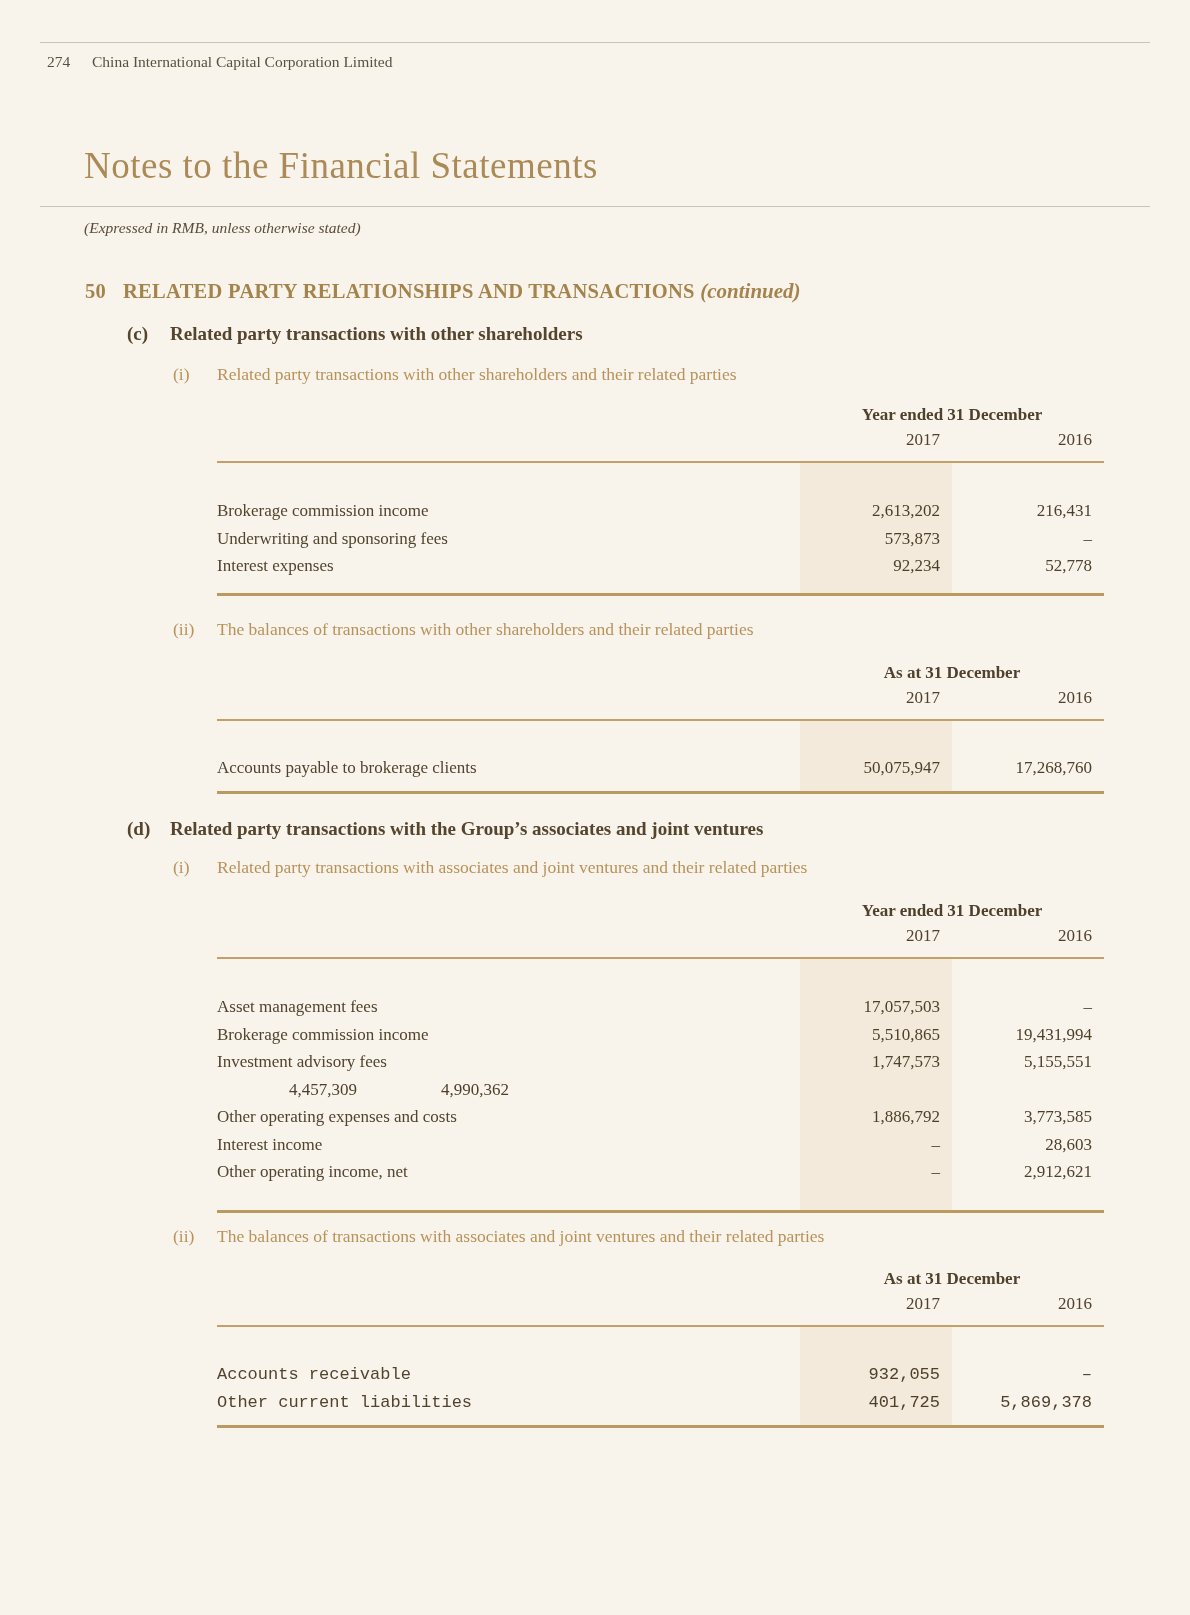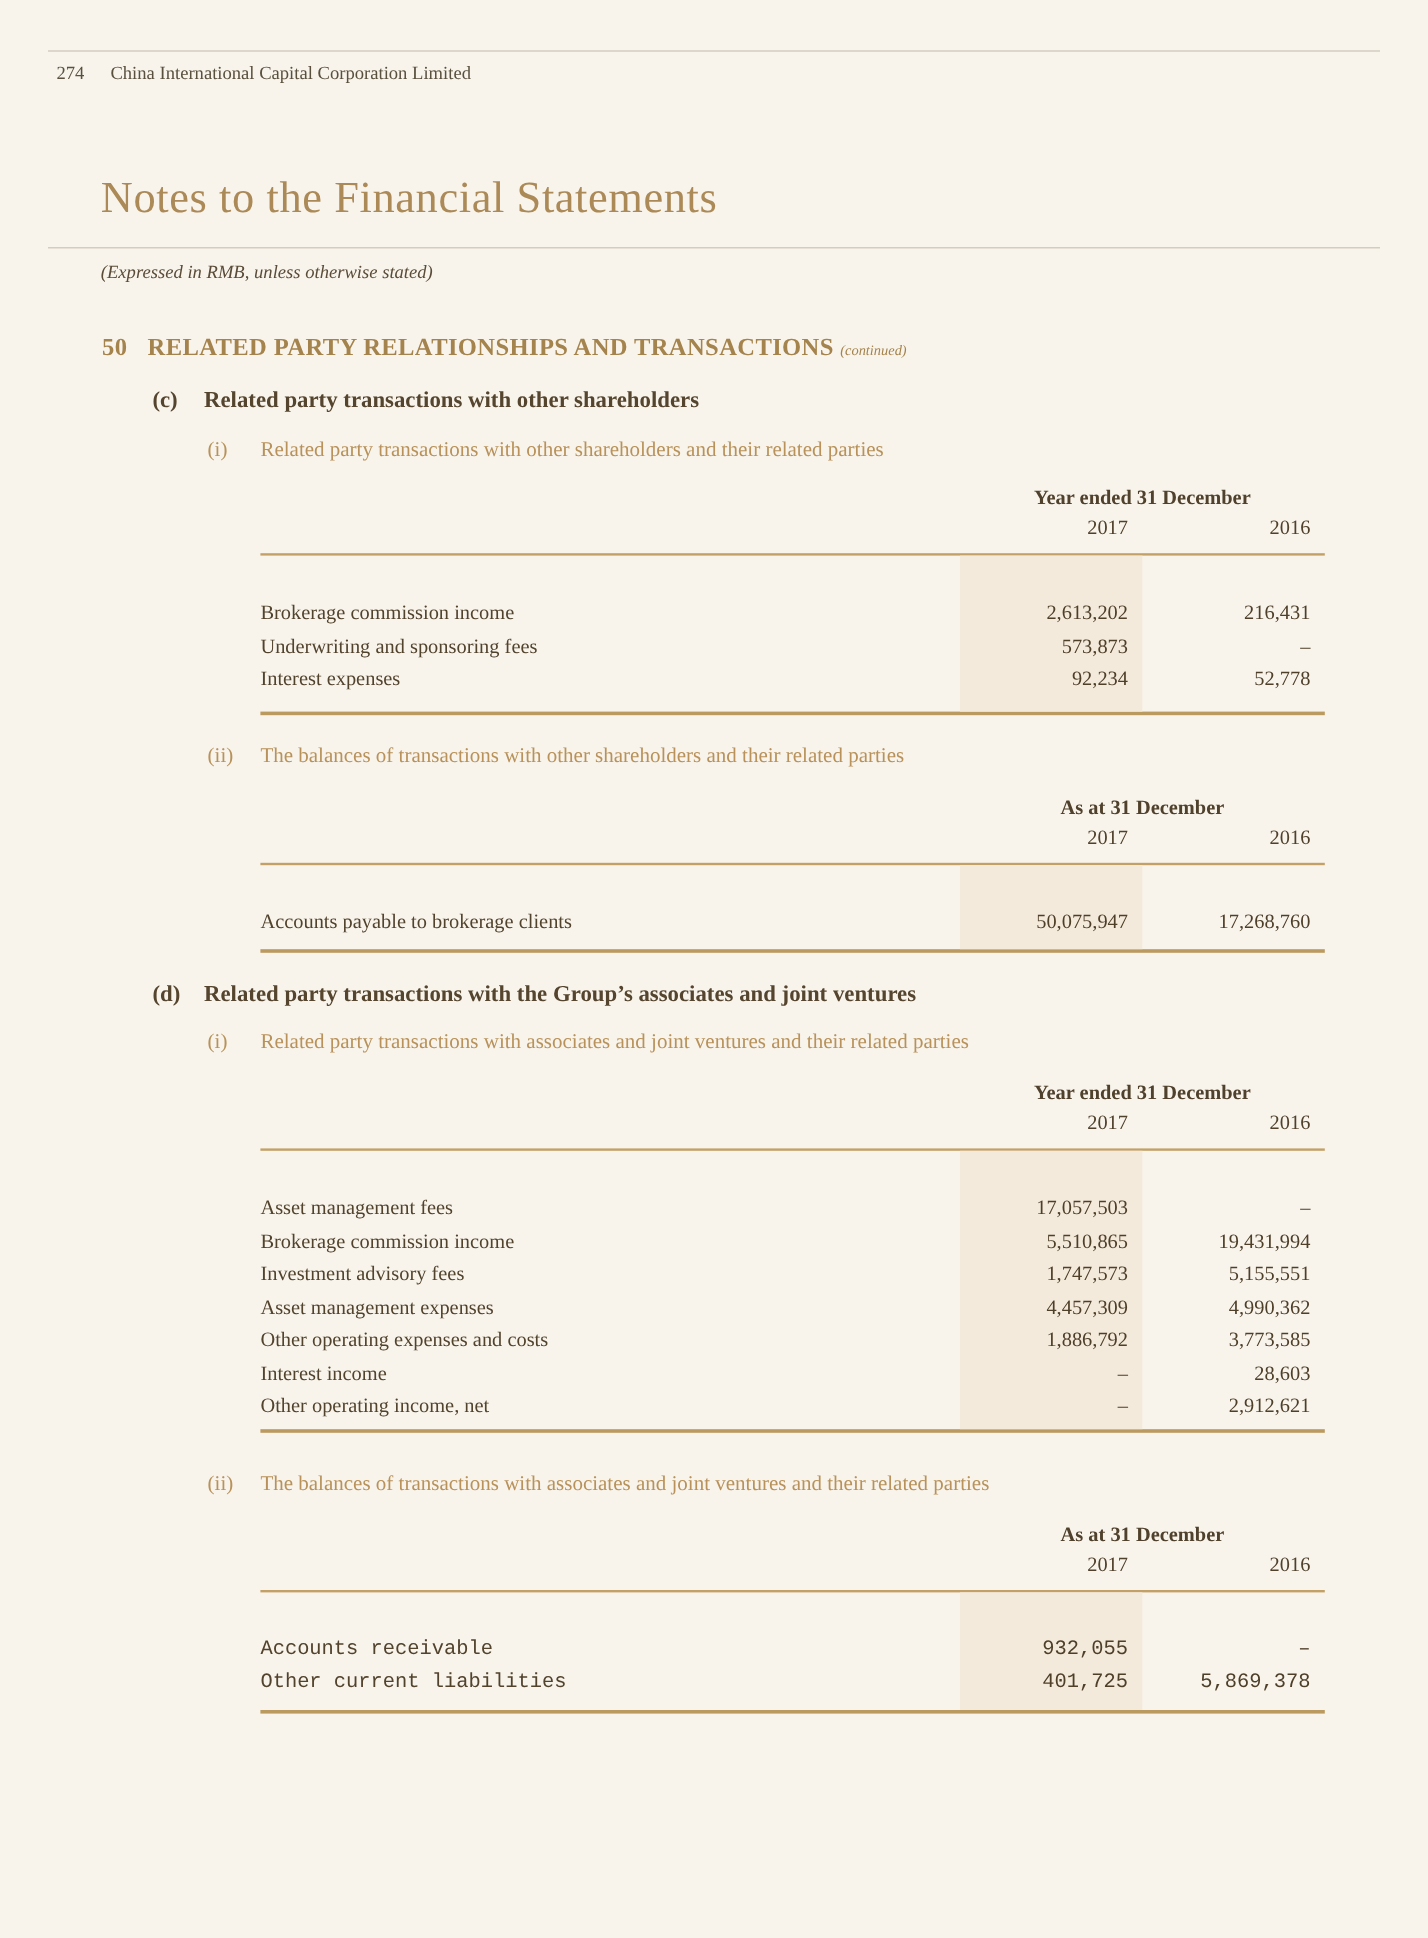--- a/index.html
+++ b/index.html
@@ -27,21 +27,21 @@
     position:absolute; top:144px; left:84px;
     font-size:37px; color:#AC8A57; letter-spacing:0.5px; font-weight:400;
   }
   .rmb-note {
     position:absolute; top:219px; left:84px;
     font-size:15.5px; font-style:italic; color:#5A4C38;
   }
 
   .section-head { position:absolute; top:279px; left:85px; font-size:20.5px; color:#A5834C; font-weight:700; letter-spacing:0.3px; }
   .section-head .sec-no { display:inline-block; width:38px; font-weight:700; }
-  .section-head .continued { font-weight:400; font-style:italic; font-size:12px; letter-spacing:0; }
+  .section-head .continued { font-weight:700; font-style:italic; font-size:21px; letter-spacing:0; }
 
   .sub-c { position:absolute; left:127px; font-size:19px; font-weight:700; color:#55452E; }
   .sub-c .lbl { display:inline-block; width:43px; font-weight:700; }
   .sub-c.pos-c { top:323px; }
   .sub-c.pos-d { top:818px; }
 
   .sub-i { position:absolute; left:173px; font-size:17.5px; color:#B8925A; }
   .sub-i .lbl { display:inline-block; width:44px; }
   .sub-i.pos-ci  { top:364px; }
   .sub-i.pos-cii { top:619px; }
@@ -63,21 +63,21 @@
     content:""; position:absolute; top:0; bottom:0; left:583px; width:152px;
     background:#F3EADB;
   }
   .t-rows { position:relative; }
   .t-row { display:flex; line-height:27.5px; height:27.5px; }
   .t-label { flex:1; color:#52432D; }
   .t-val { width:152px; text-align:right; padding-right:12px; box-sizing:border-box; color:#4E3F29; }
 
   .t1 { top:403px; }  .t1 .t-rows { padding:34px 0 13px; }
   .t2 { top:661px; }  .t2 .t-rows { padding:33px 0 9px; }
-  .t3 { top:899px; }  .t3 .t-rows { padding:34px 0 5px; }
+  .t3 { top:899px; }  .t3 .t-rows { padding:34px 0 24px; }
   .t4 { top:1267px; } .t4 .t-rows { padding:34px 0 9px;font-family:Liberation Mono, monospace; }
 </style>
 </head>
 <body>
 
 <div class="page">
 
   <div class="hairline top"></div>
   <div class="running-head">
     <span class="pageno">274</span><span class="company">China International Capital Corporation Limited</span>
@@ -179,21 +179,20 @@
           <span class="t-label">Brokerage commission income</span>
           <span class="t-val">5,510,865</span>
           <span class="t-val">19,431,994</span>
         </div>
         <div class="t-row">
           <span class="t-label">Investment advisory fees</span>
           <span class="t-val">1,747,573</span>
           <span class="t-val">5,155,551</span>
         </div>
         <div class="t-row">
-          <span class="t-label">Asset management expenses</span>
           <span class="t-val">4,457,309</span>
           <span class="t-val">4,990,362</span>
         </div>
         <div class="t-row">
           <span class="t-label">Other operating expenses and costs</span>
           <span class="t-val">1,886,792</span>
           <span class="t-val">3,773,585</span>
         </div>
         <div class="t-row">
           <span class="t-label">Interest income</span>

